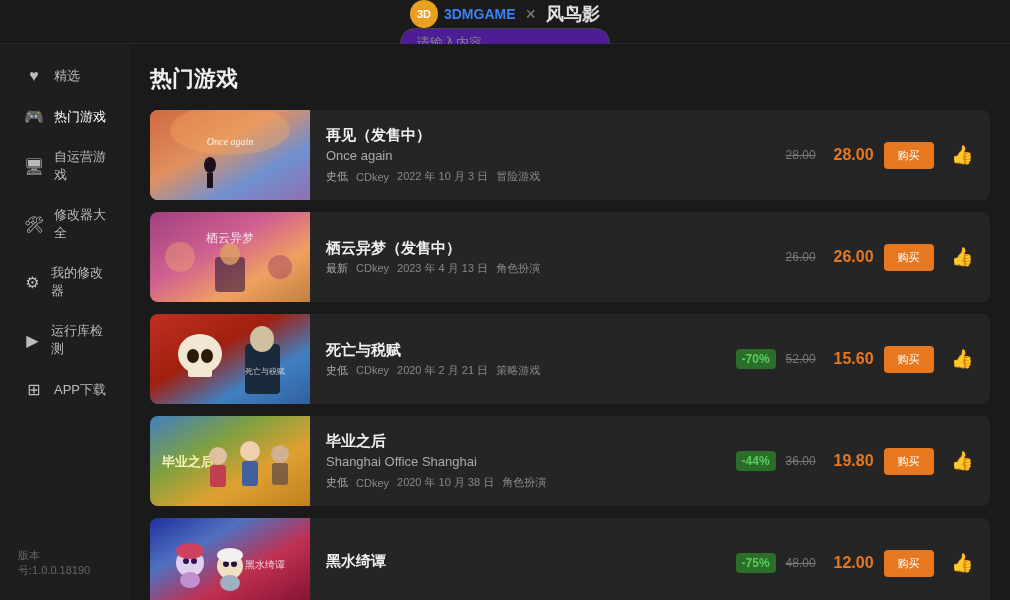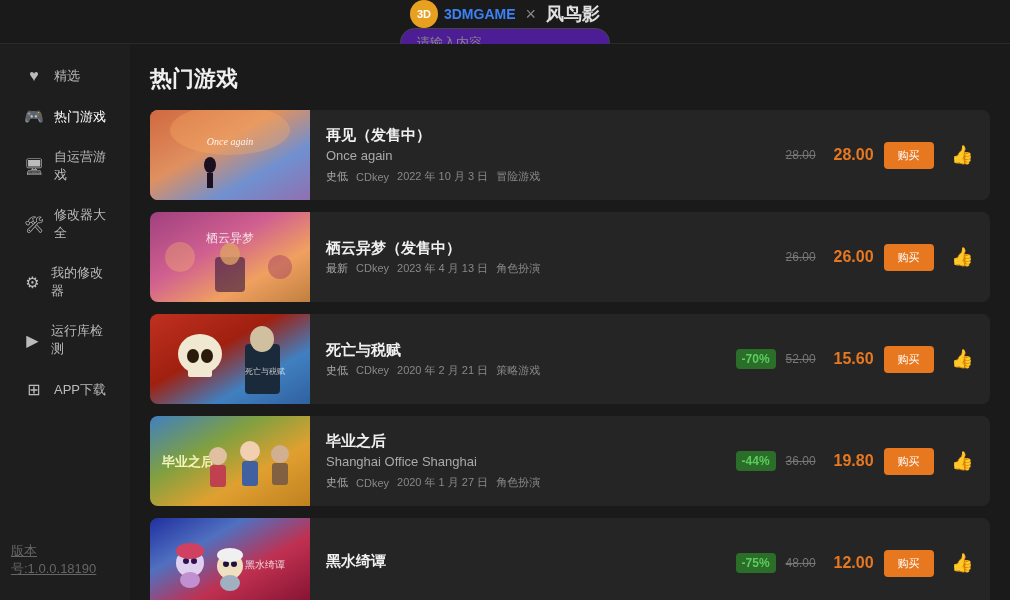--- a/index.html
+++ b/index.html
@@ -157,24 +157,23 @@
       font-size: 16px;
       width: 20px;
       text-align: center;
     }
     .sidebar-item.active .s-icon { color: #e87820; }
     .sidebar-item.active .s-label { color: #fff; }
 
     
     .sidebar-version {
       margin-top: auto;
-      padding: 10px 11px;
-      font-size: 13px;
+      padding: 10px 18px;
+      font-size: 11px;
       color: #666;
-      text-decoration: underline;
     }
 
     
     .content {
       flex: 1;
       overflow-y: auto;
       padding: 20px 20px 10px 20px;
       background: #1a1a1a;
     }
     .content::-webkit-scrollbar { width: 6px; }
@@ -495,21 +494,21 @@
             <circle cx="68" cy="40" r="9" fill="#e0c0a0"></circle>
             <rect x="60" y="49" width="16" height="22" rx="3" fill="#c04050"></rect>
           </svg>
         </div>
         <div class="game-info">
           <div class="game-title-cn">毕业之后</div>
           <div class="game-title-en">Shanghai Office Shanghai</div>
           <div class="game-meta">
             <span class="meta-tag">史低</span>
             <span>CDkey</span>
-            <span>2020 年 1 月 27 日</span>
+            <span>2020 年 10 月 38 日</span>
             <span>角色扮演</span>
           </div>
         </div>
         <div class="game-price-area">
           <span class="discount-badge">-44%</span>
           <span class="original-price">36.00</span>
           <span class="current-price">19.80</span>
           <button class="buy-btn">购买</button>
           <span class="like-btn">👍</span>
         </div>

